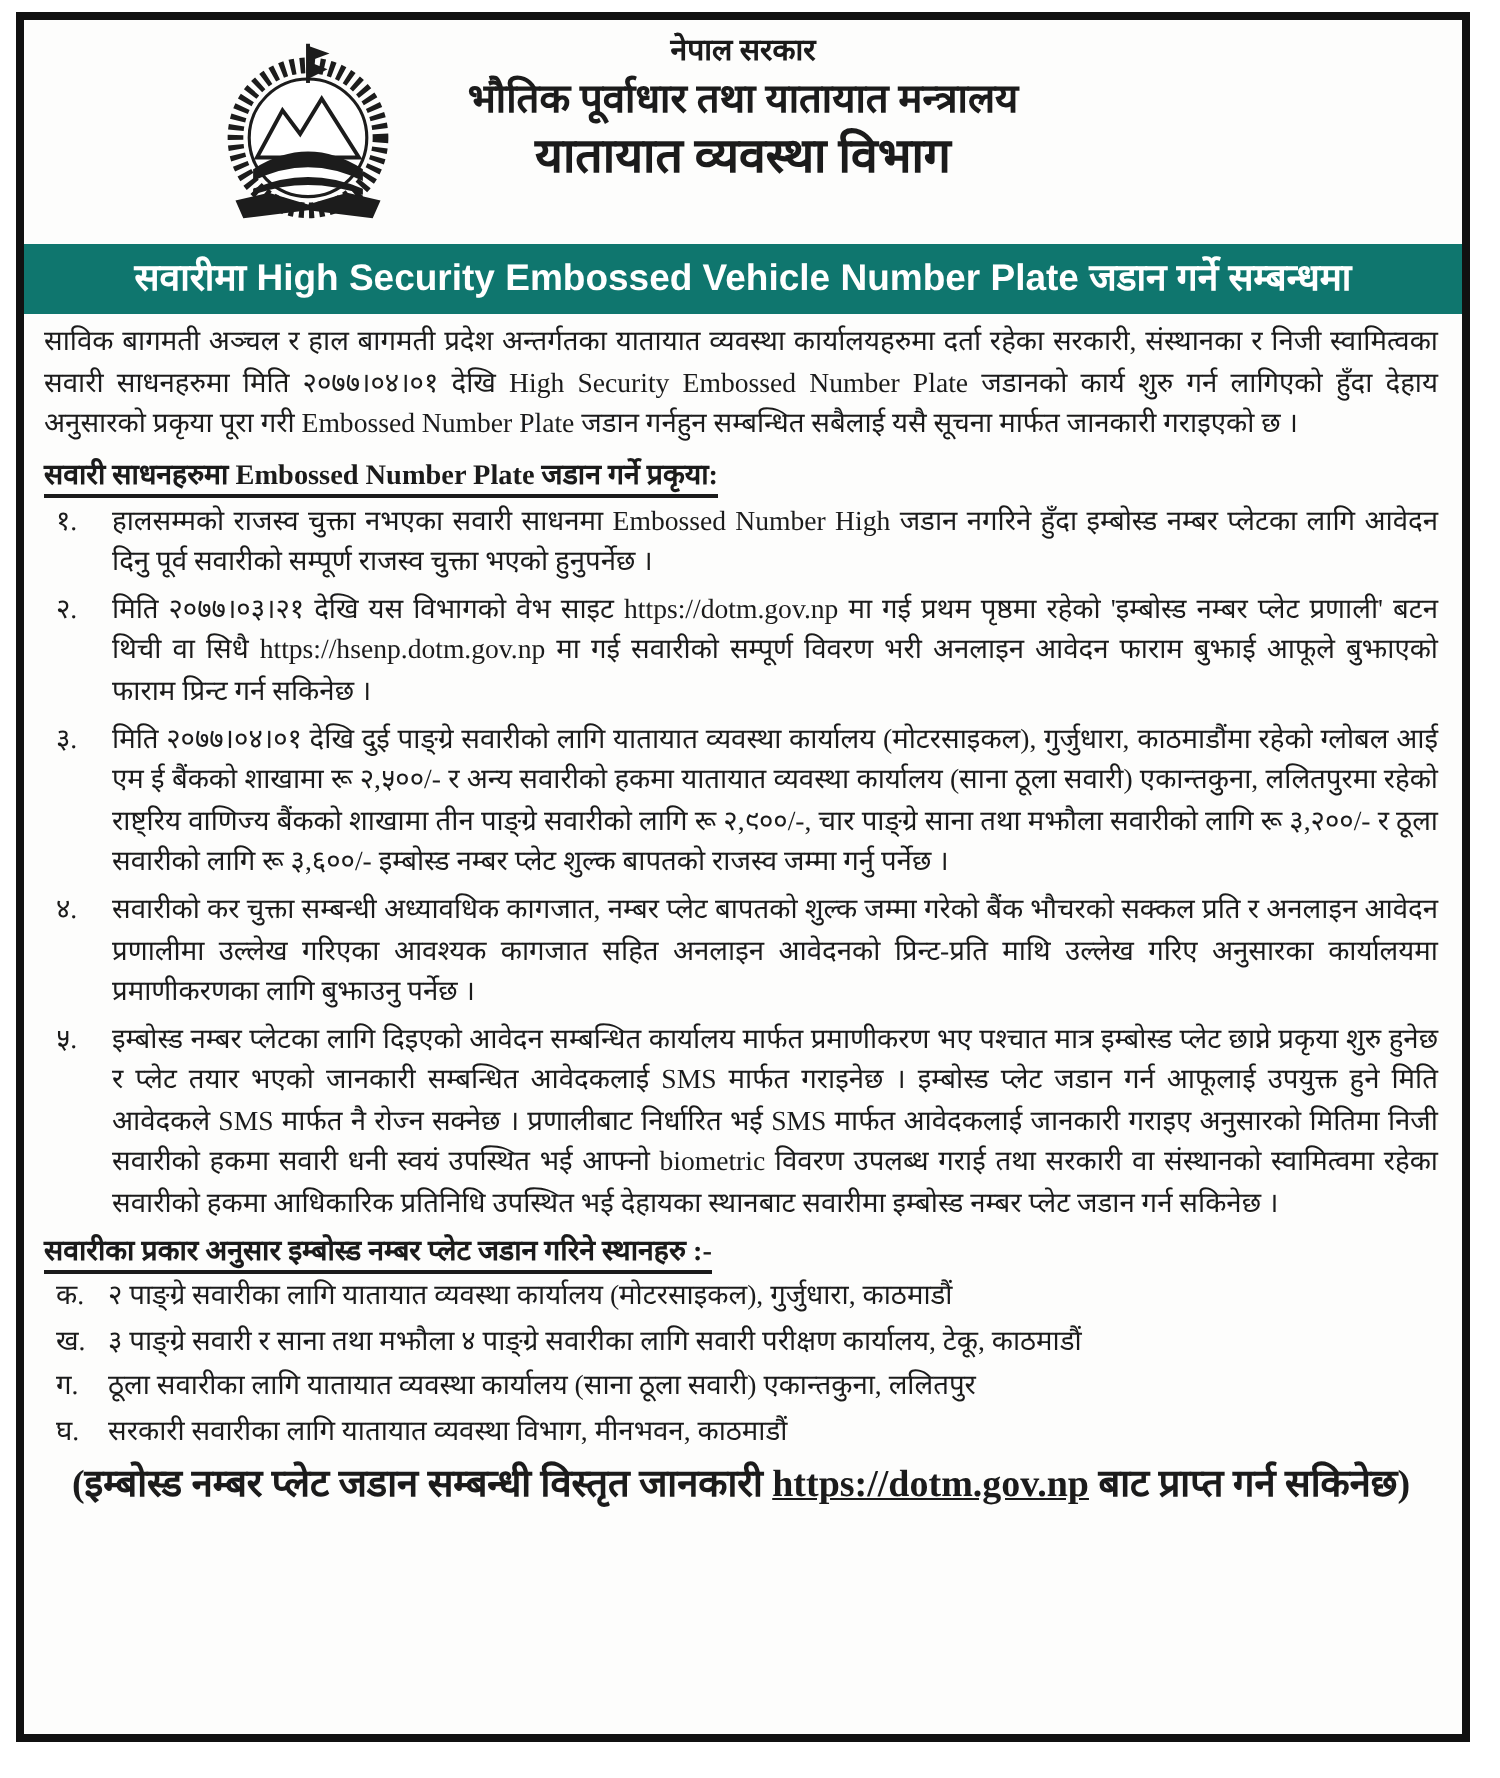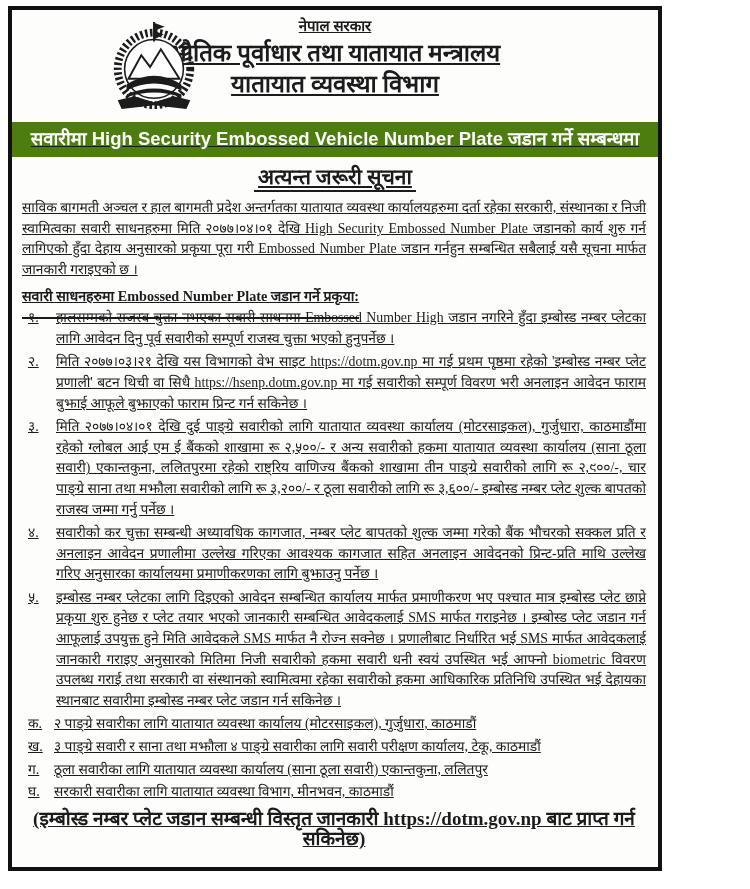--- a/index.html
+++ b/index.html
@@ -4,53 +4,52 @@
 <style>
   html,body{margin:0;padding:0;}
   body{
     width:750px;height:889px;
     background:#ffffff;
     font-family:"Liberation Serif","DejaVu Serif",serif;
     color:#1b1b1b;
     -webkit-font-smoothing:antialiased;
   }
   .doc-frame{
-    position:absolute;left:8px;top:6px;width:654px;height:865px;
+    position:absolute;left:8px;top:6px;width:727px;height:865px;
     border:4px solid #111;background:#fdfdfc;box-sizing:border-box;
     overflow:hidden;
-    text-decoration:underline;
   }
   
   .letterhead{position:relative;height:106px;padding-top:6px;}
   .emblem{position:absolute;left:92px;top:6px;width:100px;height:98px;}
   .lh-text{text-align:center;font-weight:bold;line-height:1.18;}
   .lh-govt{font-size:15px;margin-top:2px;}
-  .lh-ministry{font-size:24px;margin-top:3px;}
+  .lh-ministry{font-size:20px;margin-top:3px;}
   .lh-dept{font-size:24px;margin-top:3px;}
   .lh-addr{font-size:13.5px;margin-top:4px;}
   
   .banner{
-    background:#4d7c0f;color:#fff;text-align:center;
+    background:#0f766e;color:#fff;text-align:center;
     font-weight:bold;font-size:18.5px;line-height:1.2;
     padding:6px 4px 7px;
     font-family:"Liberation Sans","DejaVu Sans",sans-serif;
   }
   
   .notice-title{
     text-align:center;font-weight:bold;font-size:21px;
     margin:5px 0 4px;
   }
   .notice-title span{border-bottom:2.5px solid #1b1b1b;padding:0 4px 1px;}
   
   .content{padding:2px 12px 0 10px;font-size:13.8px;line-height:20.6px;}
   .intro{text-align:justify;margin:2px 0 5px;}
   .sec-heading{
     font-weight:bold;font-size:14.2px;margin:3px 0 2px;
   }
-  .sec-heading span{border-bottom:2px solid #1b1b1b;padding-bottom:13px;}
+  .sec-heading span{border-bottom:2px solid #1b1b1b;padding-bottom:1px;}
   .li-row{display:flex;margin:1px 0 3px;}
   .li-num{flex:0 0 34px;padding-left:6px;box-sizing:border-box;}
   .li-txt{flex:1;text-align:justify;}
   .loc-row{display:flex;margin:1px 0 2px;}
   .loc-num{flex:0 0 32px;padding-left:6px;box-sizing:border-box;}
   .loc-txt{flex:1;}
   .inline-link{color:#1b1b1b;text-decoration:none;cursor:pointer;}
   
   .footer-line{
     text-align:center;font-weight:bold;font-size:19px;margin-top:6px;
@@ -83,23 +82,20 @@
     </span>
     <div class="lh-text">
       <div class="lh-govt">नेपाल सरकार</div>
       <div class="lh-ministry">भौतिक पूर्वाधार तथा यातायात मन्त्रालय</div>
       <div class="lh-dept">यातायात व्यवस्था विभाग</div>
     </div>
   </div>
 
   <div class="banner">सवारीमा High Security Embossed Vehicle Number Plate जडान गर्ने सम्बन्धमा</div>
 
-  <div class="notice-title">
-    <span>अत्यन्त जरूरी सूचना</span>
-  </div>
 
   <div class="content">
 
     <div class="intro">साविक बागमती अञ्चल र हाल बागमती प्रदेश अन्तर्गतका यातायात व्यवस्था कार्यालयहरुमा दर्ता रहेका सरकारी, संस्थानका र निजी स्वामित्वका सवारी साधनहरुमा मिति २०७७।०४।०१ देखि High Security Embossed Number Plate जडानको कार्य शुरु गर्न लागिएको हुँदा देहाय अनुसारको प्रकृया पूरा गरी Embossed Number Plate जडान गर्नहुन सम्बन्धित सबैलाई यसै सूचना मार्फत जानकारी गराइएको छ ।</div>
 
     <div class="sec-heading">
       <span>सवारी साधनहरुमा Embossed Number Plate जडान गर्ने प्रकृया:</span>
     </div>
 
     <div class="li-row">
@@ -120,20 +116,23 @@
     <div class="li-row">
       <span class="li-num">४.</span>
       <span class="li-txt">सवारीको कर चुक्ता सम्बन्धी अध्यावधिक कागजात, नम्बर प्लेट बापतको शुल्क जम्मा गरेको बैंक भौचरको सक्कल प्रति र अनलाइन आवेदन प्रणालीमा उल्लेख गरिएका आवश्यक कागजात सहित अनलाइन आवेदनको प्रिन्ट-प्रति माथि उल्लेख गरिए अनुसारका कार्यालयमा प्रमाणीकरणका लागि बुझाउनु पर्नेछ ।</span>
     </div>
 
     <div class="li-row">
       <span class="li-num">५.</span>
       <span class="li-txt">इम्बोस्ड नम्बर प्लेटका लागि दिइएको आवेदन सम्बन्धित कार्यालय मार्फत प्रमाणीकरण भए पश्चात मात्र इम्बोस्ड प्लेट छाप्ने प्रकृया शुरु हुनेछ र प्लेट तयार भएको जानकारी सम्बन्धित आवेदकलाई SMS मार्फत गराइनेछ । इम्बोस्ड प्लेट जडान गर्न आफूलाई उपयुक्त हुने मिति आवेदकले SMS मार्फत नै रोज्न सक्नेछ । प्रणालीबाट निर्धारित भई SMS मार्फत आवेदकलाई जानकारी गराइए अनुसारको मितिमा निजी सवारीको हकमा सवारी धनी स्वयं उपस्थित भई आफ्नो biometric विवरण उपलब्ध गराई तथा सरकारी वा संस्थानको स्वामित्वमा रहेका सवारीको हकमा आधिकारिक प्रतिनिधि उपस्थित भई देहायका स्थानबाट सवारीमा इम्बोस्ड नम्बर प्लेट जडान गर्न सकिनेछ ।</span>
     </div>
 
+    <div class="sec-heading">
+      <span>सवारीका प्रकार अनुसार इम्बोस्ड नम्बर प्लेट जडान गरिने स्थानहरु :-</span>
+    </div>
 
     <div class="loc-row">
       <span class="loc-num">क.</span>
       <span class="loc-txt">२ पाङ्ग्रे सवारीका लागि यातायात व्यवस्था कार्यालय (मोटरसाइकल), गुर्जुधारा, काठमाडौं</span>
     </div>
     <div class="loc-row">
       <span class="loc-num">ख.</span>
       <span class="loc-txt">३ पाङ्ग्रे सवारी र साना तथा मझौला ४ पाङ्ग्रे सवारीका लागि सवारी परीक्षण कार्यालय, टेकू, काठमाडौं</span>
     </div>
     <div class="loc-row">

